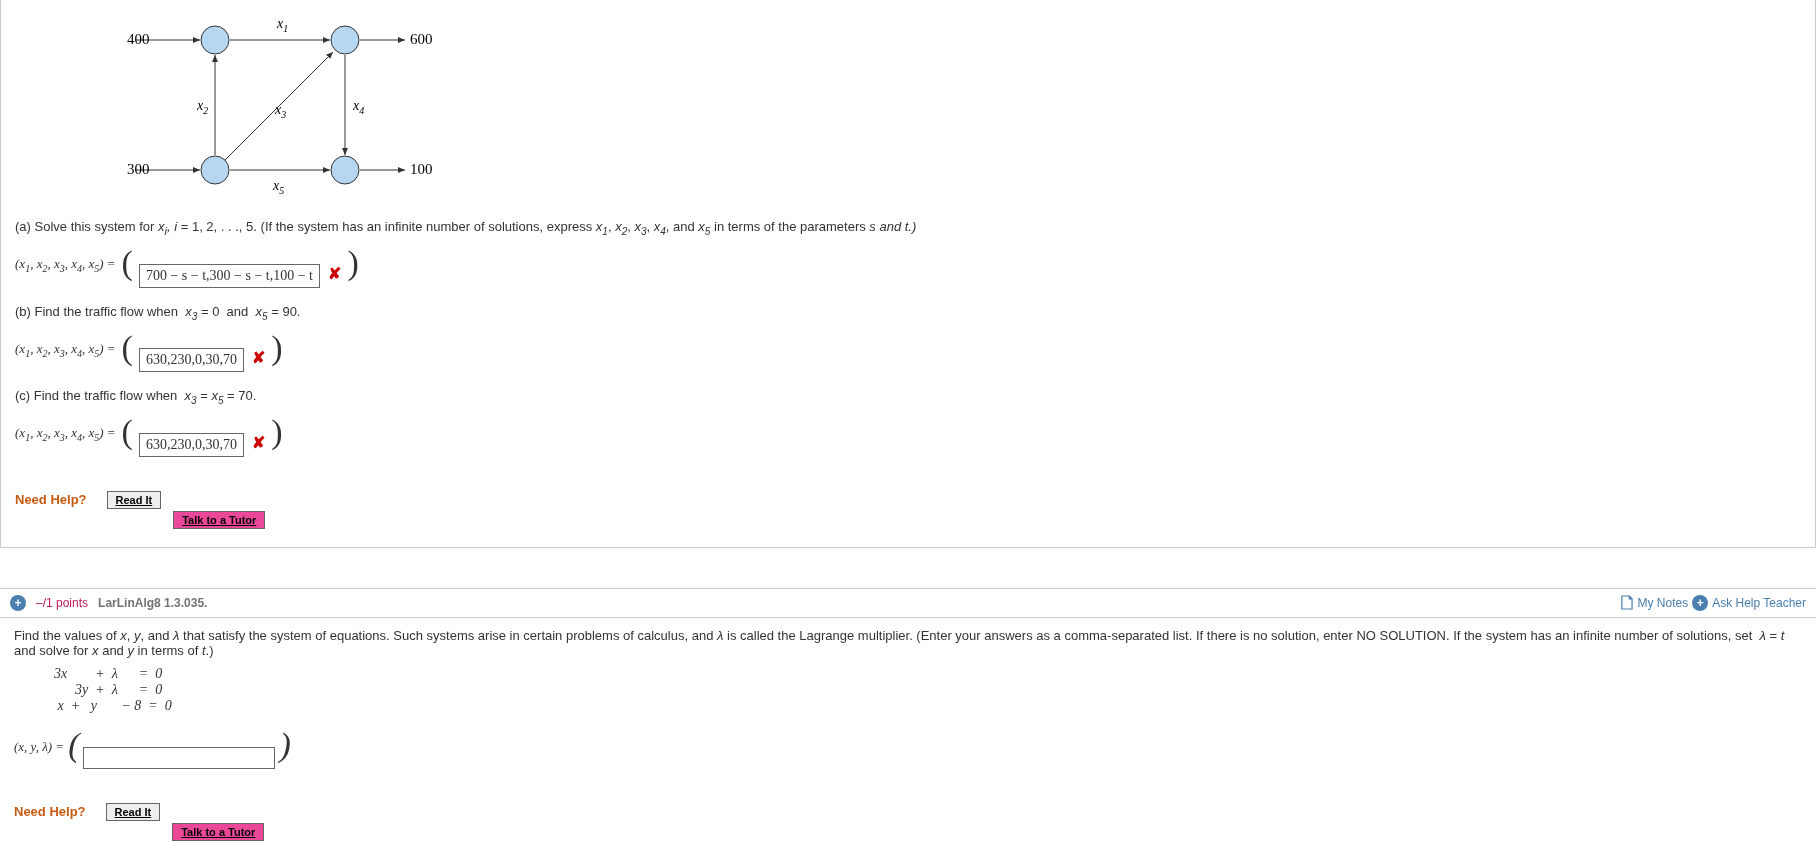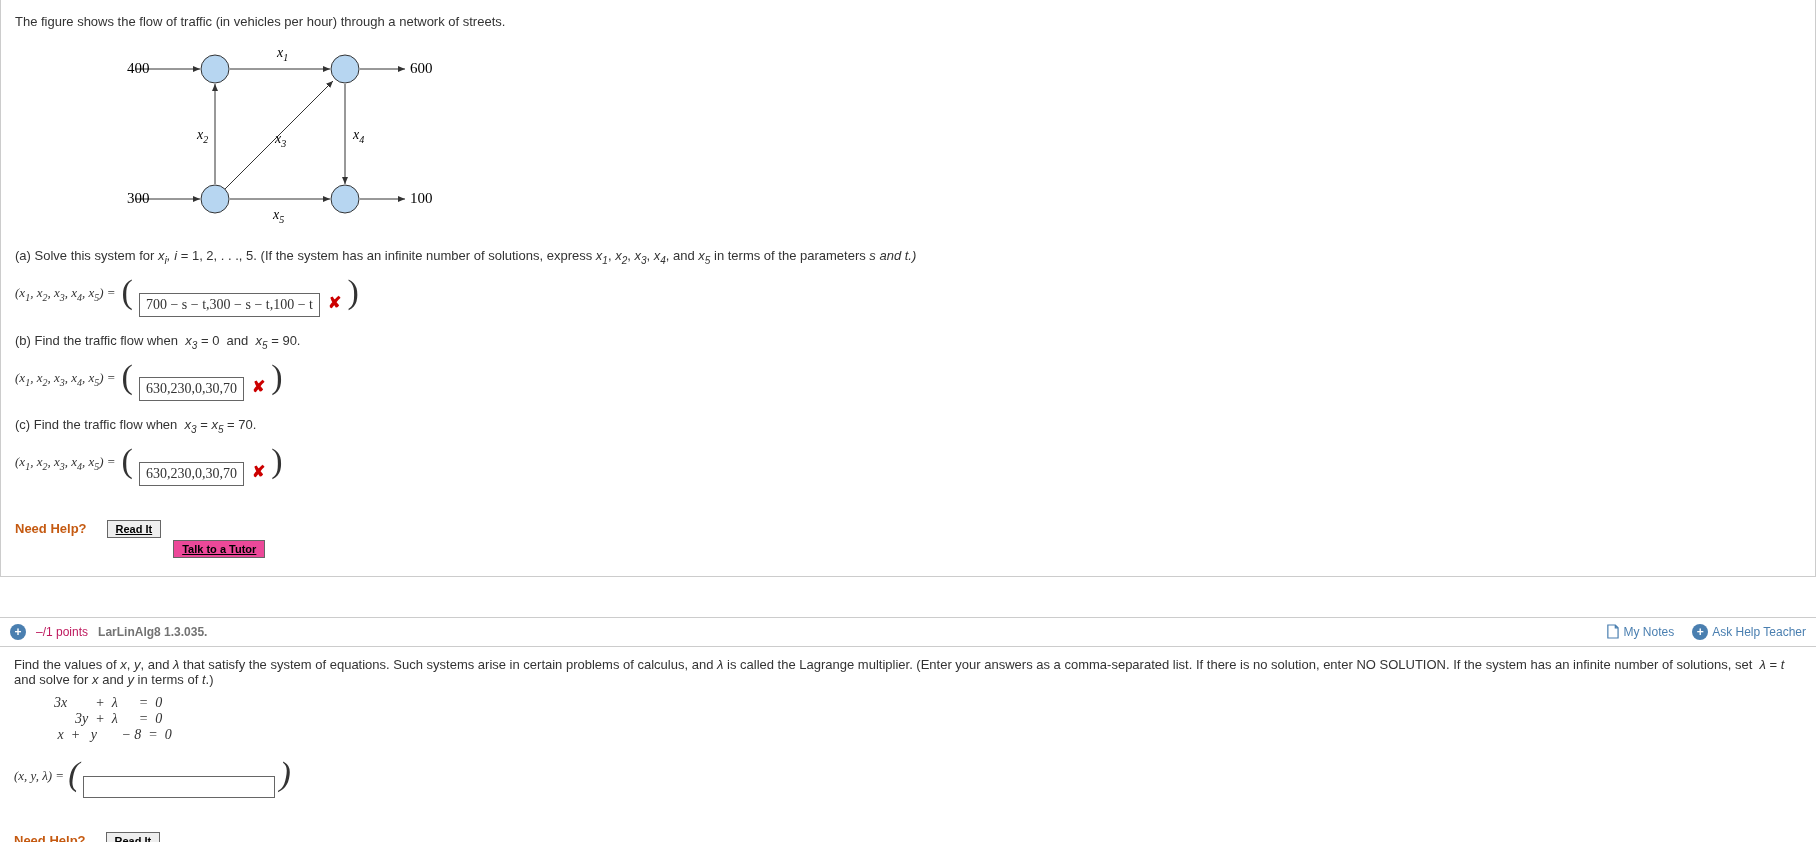--- a/index.html
+++ b/index.html
@@ -55,36 +55,35 @@
     background:#fff;
     margin-top: 20px;
   }
   .hdr-left { display:flex; align-items:center; gap:10px;}
   .plus-circle {
     width:16px;height:16px;border-radius:50%;background:#4a7fb0;color:#fff;
     display:inline-flex;align-items:center;justify-content:center;font-size:12px;font-weight:bold;
   }
   .points { color:#be185d; font-size:12px;}
   .assign { font-weight:bold; color:#737373; font-size:12px;}
-  .hdr-right { display:flex; align-items:center; gap:18px; font-size:12px;}
+  .hdr-right { display:flex; align-items:center; gap:4px; font-size:12px;}
   .mynotes { color:#4a7fb0; display:flex; align-items:center; gap:4px; cursor:pointer;}
   .note-icon, .ask-icon { display:inline-flex; align-items:center; justify-content:center;}
   .note-icon svg { width:13px; height:15px; }
   .ask-icon { width:16px;height:16px;border-radius:50%;background:#4a7fb0;color:#fff;font-size:12px;font-weight:bold;}
   .question-body { padding: 10px 14px;}
   .eq-block { font-family: "Times New Roman", serif; font-size:14px; margin: 8px 0 12px 40px; white-space:pre; font-style:italic;}
   .answer-row2 { display:flex; align-items:center; gap:4px; font-family:"Times New Roman", serif; font-style:italic;}
   .answer-row2 .input-box { min-width:110px; height:22px;}
   .label-it { font-family: "Times New Roman", serif; font-style:italic;}
 </style>
 </head>
 <body>
 
 <div class="question-block">
-  <div class="intro">The figure shows the flow of traffic (in vehicles per hour) through a network of streets.</div>
 
   <div class="figure-wrap">
     <svg width="340" height="190">
       <defs>
         <marker id="arr" markerWidth="8" markerHeight="8" refX="7" refY="3" orient="auto">
           <path d="M0,0 L7,3 L0,6 Z" fill="#333"></path>
         </marker>
       </defs>
 
       <line x1="30" y1="30" x2="95" y2="30" stroke="#333" marker-end="url(#arr)"></line>

